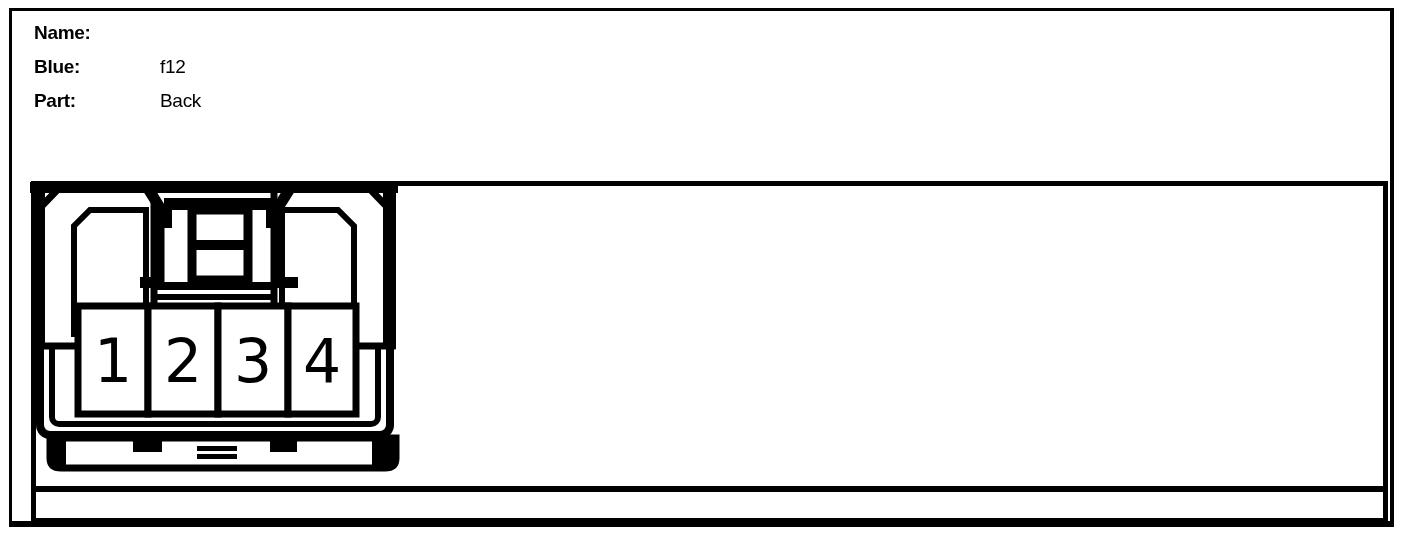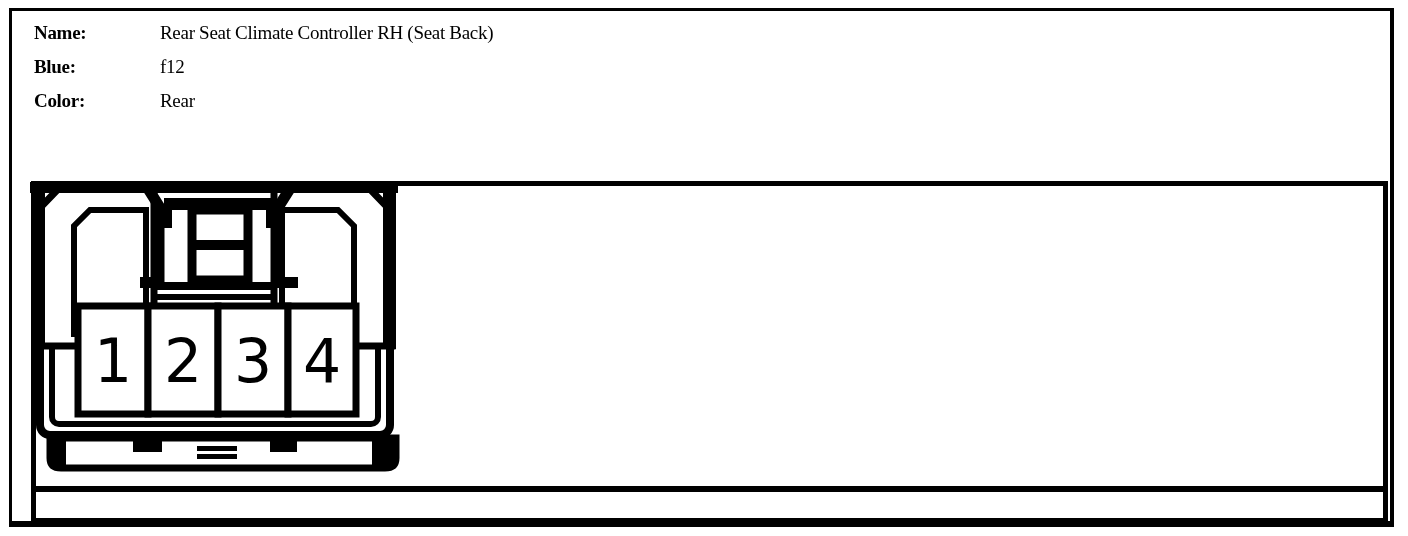--- a/index.html
+++ b/index.html
@@ -11,21 +11,21 @@
   .page-border{
     position:absolute;left:9px;top:8px;width:1385px;height:519px;
     box-sizing:border-box;
     border:3px solid #000;border-right-width:4px;border-bottom-width:6px;
   }
   .header{
     position:absolute;left:34px;top:16px;z-index:3;
   }
   .info-row{
     display:flex;align-items:center;height:34px;
-    font-size:19px;color:#000;white-space:nowrap;font-family:Liberation Serif, serif;
+    font-size:19px;color:#000;white-space:nowrap;
   }
   .info-label{
     display:inline-block;width:126px;font-weight:bold;
     letter-spacing:-0.3px;
   }
   .info-value{letter-spacing:-0.3px;}
   .panel{
     position:absolute;left:31px;top:181px;width:1357px;height:342px;
     box-sizing:border-box;border:5px solid #000;background:#fff;z-index:1;
   }
@@ -41,29 +41,28 @@
   }
 </style>
 </head>
 <body>
 
 <div class="page-border"></div>
 
 <div class="header">
   <div class="info-row">
     <span class="info-label">Name:</span>
-    <span class="info-value">Rear Seat Climate Controller RH (Seat Back)</span>
   </div>
   <div class="info-row">
     <span class="info-label">Blue:</span>
     <span class="info-value">f12</span>
   </div>
   <div class="info-row">
-    <span class="info-label">Color:</span>
-    <span class="info-value">Rear</span>
+    <span class="info-label">Part:</span>
+    <span class="info-value">Back</span>
   </div>
 </div>
 
 <div class="panel">
   <div class="panel-divider"></div>
 </div>
 
 <svg class="connector" viewBox="0 0 372 296" xmlns="http://www.w3.org/2000/svg">
 
   <path d="M 22,262 H 368 V 282 Q 368,292 357,292 H 33 Q 22,292 22,282 Z" fill="#ffffff" stroke="#000000" stroke-width="7"></path>

